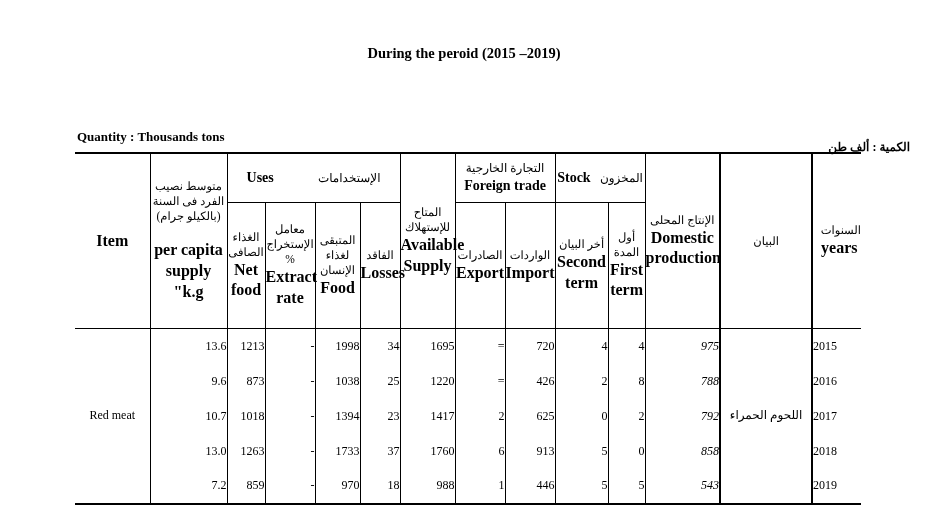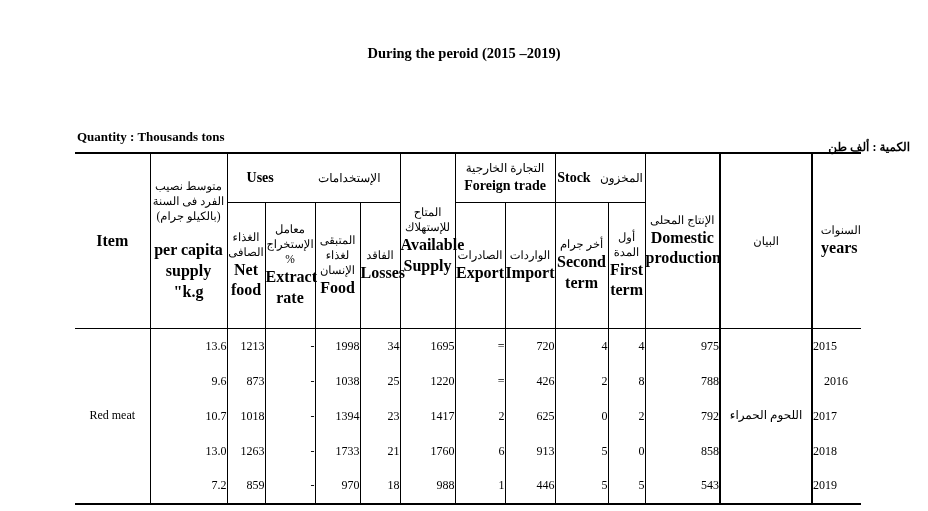--- a/index.html
+++ b/index.html
@@ -139,21 +139,21 @@
   .item-cell {
     text-align: center;
     font-size: 13px;
     font-weight: bold;
   }
   .bayan-cell {
     text-align: center;
     direction: rtl;
     font-size: 12px;
   }
-  .thick-r { border-right: 2px solid #000 !important; }
+  .thick-r { border-right: 2px solid #000 !important; font-style: italic; }
   .thick-l { border-left: 2px solid #000 !important; }
 </style>
 </head>
 <body>
 
 <div class="titles">
   <div class="title-en2">During the peroid (2015 –2019)</div>
 </div>
 
 <div class="unit-left">Quantity : Thousands tons</div>
@@ -285,21 +285,21 @@
         </div>
       </td>
       <td class="hdr">
         <div class="grp-stack">
           <div class="ar">الواردات</div>
           <div class="en">Import</div>
         </div>
       </td>
       <td class="hdr">
         <div class="grp-stack">
-          <div class="ar">أخر جرام</div>
+          <div class="ar">أخر البيان</div>
           <div class="en">Second</div>
           <div class="en">term</div>
         </div>
       </td>
       <td class="hdr">
         <div class="grp-stack">
           <div class="ar">أول</div>
           <div class="ar">المدة</div>
           <div class="en">First</div>
           <div class="en">term</div>
@@ -330,42 +330,42 @@
           <td class="cell-num" style="border-top: none; border-bottom: none;">873</td>
           <td class="cell-num" style="border-top: none; border-bottom: none;">-</td>
           <td class="cell-num" style="border-top: none; border-bottom: none;">1038</td>
           <td class="cell-num" style="border-top: none; border-bottom: none;">25</td>
           <td class="cell-num" style="border-top: none; border-bottom: none;">1220</td>
           <td class="cell-num" style="border-top: none; border-bottom: none;">=</td>
           <td class="cell-num" style="border-top: none; border-bottom: none;">426</td>
           <td class="cell-num" style="border-top: none; border-bottom: none;">2</td>
           <td class="cell-num" style="border-top: none; border-bottom: none;">8</td>
           <td class="cell-num thick-r" style="border-top: none; border-bottom: none; margin-left: 28px;">788</td>
-          <td class="cell-year no-right thick-l" style="border-top: none; border-bottom: none; padding-left: 11px;">2016</td>
+          <td class="cell-year no-right thick-l" style="border-top: none; border-bottom: none;">2016</td>
         </tr>
         <tr style="height: 35px;">
           <td class="cell-num" style="border-top: none; border-bottom: none;">10.7</td>
           <td class="cell-num" style="border-top: none; border-bottom: none;">1018</td>
           <td class="cell-num" style="border-top: none; border-bottom: none;">-</td>
           <td class="cell-num" style="border-top: none; border-bottom: none;">1394</td>
           <td class="cell-num" style="border-top: none; border-bottom: none;">23</td>
           <td class="cell-num" style="border-top: none; border-bottom: none;">1417</td>
           <td class="cell-num" style="border-top: none; border-bottom: none;">2</td>
           <td class="cell-num" style="border-top: none; border-bottom: none;">625</td>
           <td class="cell-num" style="border-top: none; border-bottom: none;">0</td>
           <td class="cell-num" style="border-top: none; border-bottom: none;">2</td>
           <td class="cell-num thick-r" style="border-top: none; border-bottom: none;">792</td>
           <td class="cell-year no-right thick-l" style="border-top: none; border-bottom: none;">2017</td>
         </tr>
         <tr style="height: 35px;">
           <td class="cell-num" style="border-top: none; border-bottom: none;">13.0</td>
           <td class="cell-num" style="border-top: none; border-bottom: none;">1263</td>
           <td class="cell-num" style="border-top: none; border-bottom: none;">-</td>
           <td class="cell-num" style="border-top: none; border-bottom: none;">1733</td>
-          <td class="cell-num" style="border-top: none; border-bottom: none;">21</td>
+          <td class="cell-num" style="border-top: none; border-bottom: none;">37</td>
           <td class="cell-num" style="border-top: none; border-bottom: none;">1760</td>
           <td class="cell-num" style="border-top: none; border-bottom: none;">6</td>
           <td class="cell-num" style="border-top: none; border-bottom: none; text-align: right;">913</td>
           <td class="cell-num" style="border-top: none; border-bottom: none;">5</td>
           <td class="cell-num" style="border-top: none; border-bottom: none;">0</td>
           <td class="cell-num thick-r" style="border-top: none; border-bottom: none;">858</td>
           <td class="cell-year no-right thick-l" style="border-top: none; border-bottom: none;">2018</td>
         </tr>
         <tr style="height: 35px;">
           <td class="cell-num" style="border-top: none;">7.2</td>

